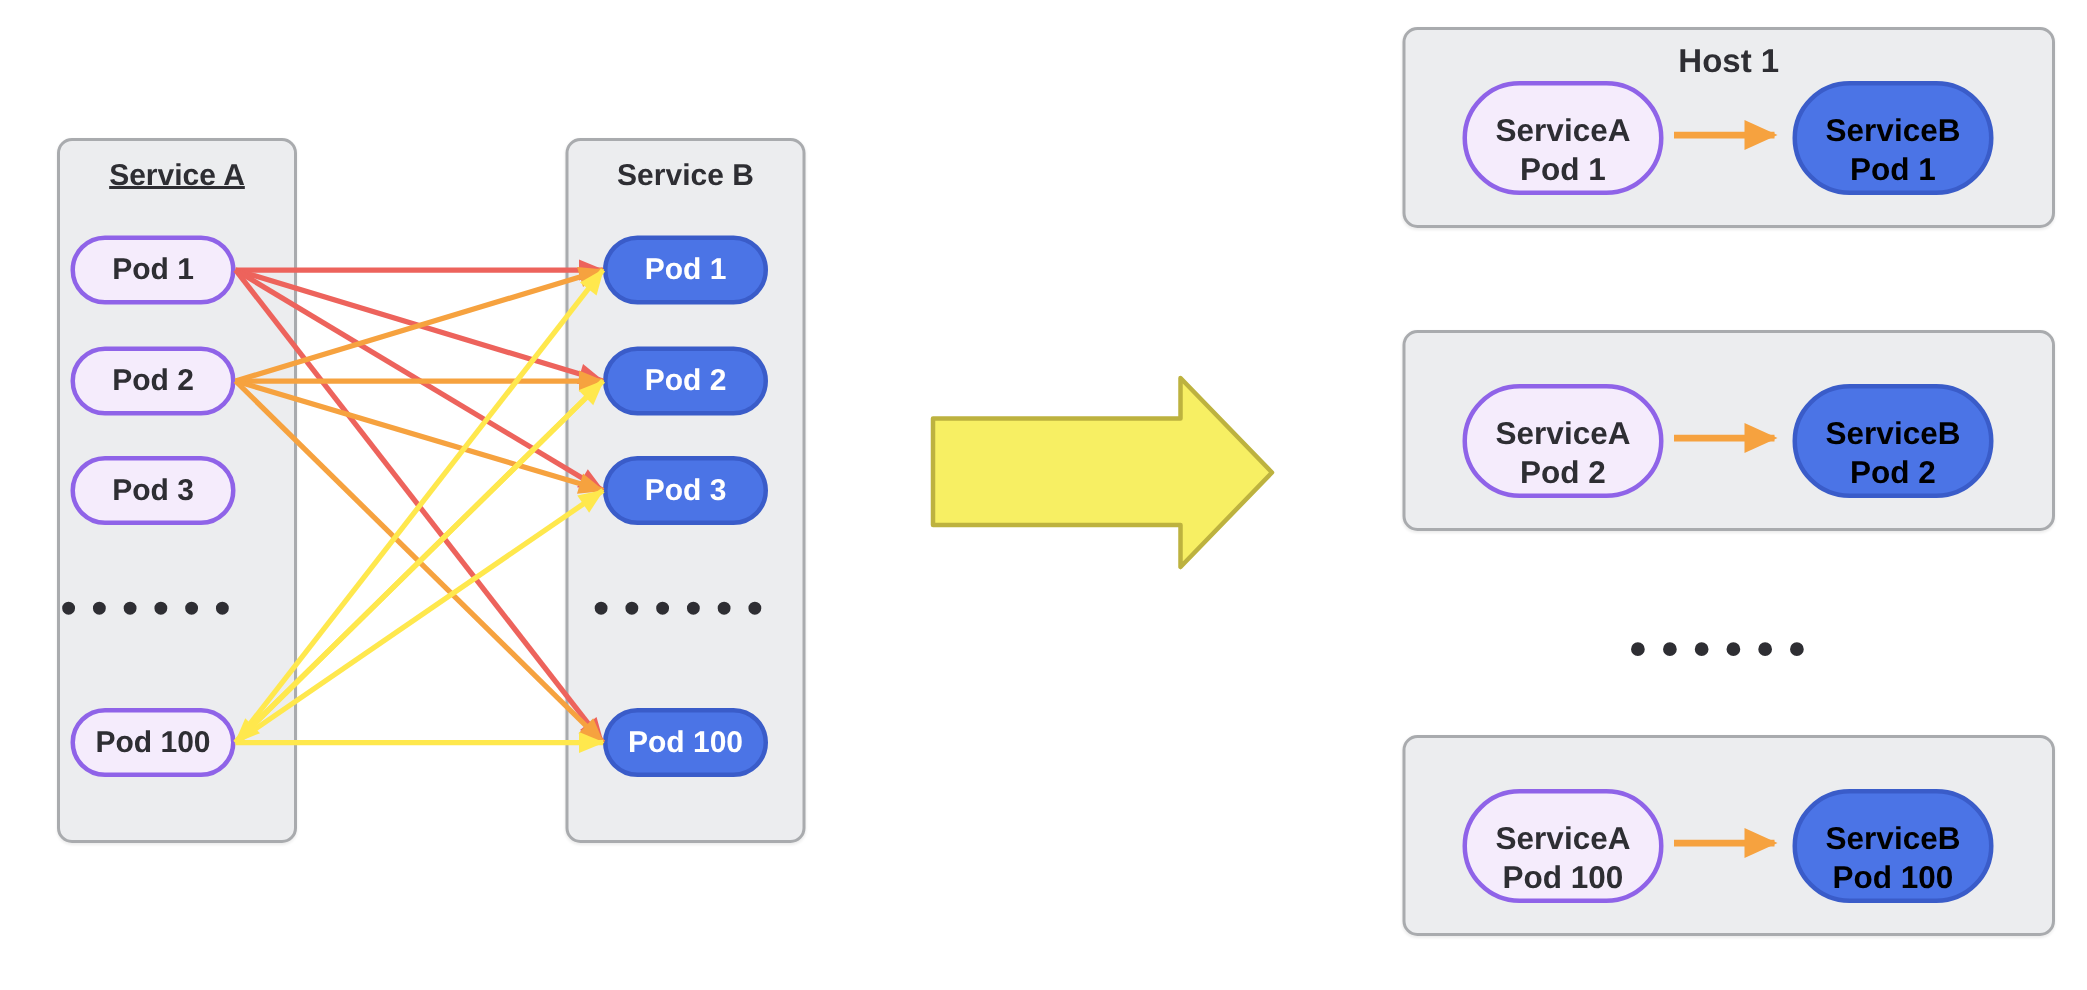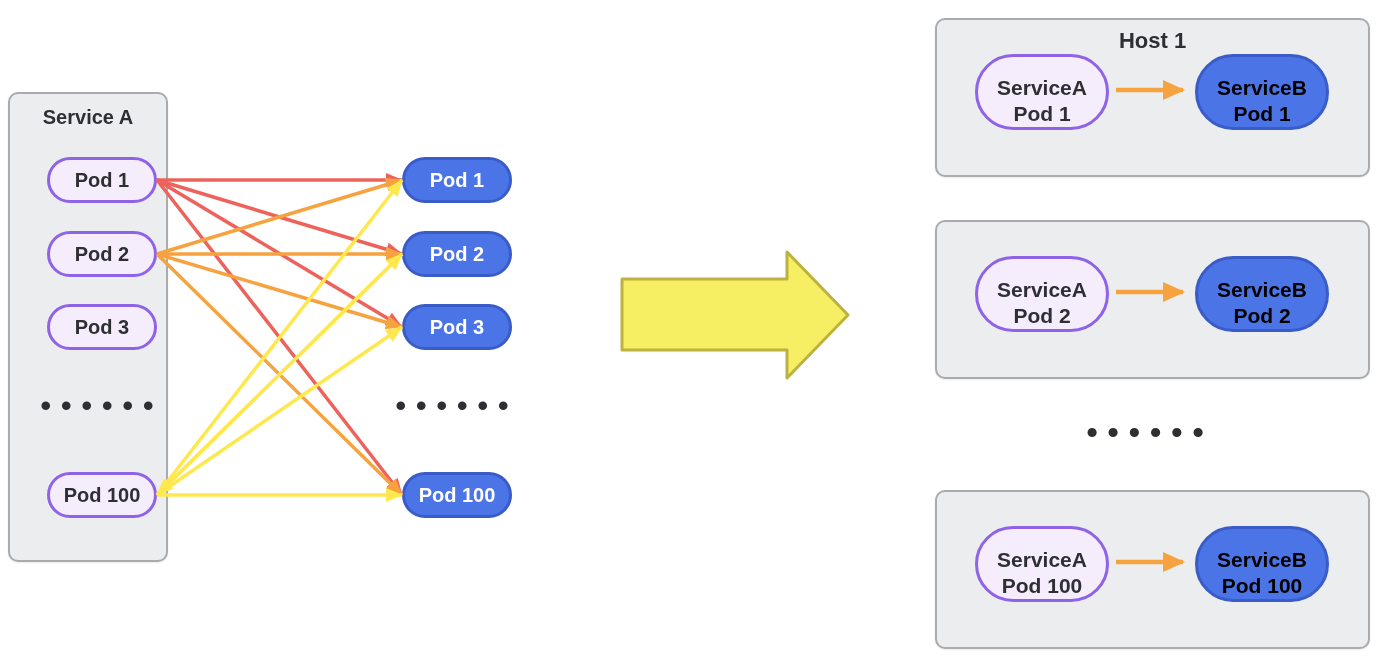--- a/index.html
+++ b/index.html
@@ -6,21 +6,21 @@
   .canvas{
     position:relative;width:1391px;height:660px;background:#ffffff;overflow:hidden;
     font-family:"Liberation Sans","DejaVu Sans",sans-serif;color:var(--text_dark);
   }
   
   .svc-box,.host{
     position:absolute;background:var(--box_bg);
     border:2px solid var(--box_border);border-radius:10px;
     box-sizing:border-box;box-shadow:0 1px 2px rgba(0,0,0,.08);
   }
-  #box-a{left:8px;top:92px;width:160px;height:470px;}
+  #box-a{left:38px;top:92px;width:160px;height:470px;text-decoration:underline;}
   #box-b{left:377px;top:92px;width:160px;height:470px;}
   .svc-title{margin-top:12px;text-align:center;font-size:20px;font-weight:700;}
   
   .pod{
     position:absolute;width:110px;height:46px;border-radius:23px;box-sizing:border-box;
     display:flex;align-items:center;justify-content:center;
     font-size:20px;font-weight:700;
   }
   .pod-a{background:var(--purple_fill);border:3px solid var(--purple_border);color:var(--text_dark);}
   .pod-b{background:var(--blue_fill);border:3px solid var(--blue_border);color:#ffffff;}
@@ -30,21 +30,21 @@
   #b-pod-3{left:402px;top:304px;} #b-pod-100{left:402px;top:472px;}
   
   .dots{
     position:absolute;text-align:center;font-weight:700;color:var(--text_dark);
     font-size:30px;letter-spacing:10px;line-height:30px;
   }
   #dots-a{left:22px;top:391px;width:160px;}
   #dots-b{left:377px;top:391px;width:160px;}
   #dots-hosts{left:1020px;top:417px;width:260px;font-size:32px;}
   
-  .host{left:935px;width:435px;height:159px;}
+  .host{left:935px;width:435px;height:134px;}
   #host-1{top:18px;} #host-2{top:220px;} #host-100{top:490px;}
   .host-title{margin-top:8px;text-align:center;font-size:22px;font-weight:700;}
   .pill{
     position:absolute;top:34px;width:134px;height:76px;border-radius:38px;box-sizing:border-box;
     display:flex;flex-direction:column;align-items:center;justify-content:flex-end;
     font-size:21px;font-weight:700;line-height:26px;text-align:center;
   }
   .pill-a{left:38px;background:var(--purple_fill);border:3px solid var(--purple_border);color:var(--text_dark);}
   .pill-b{left:258px;background:var(--blue_fill);border:3px solid var(--blue_border);color:#000000;}
   
@@ -65,20 +65,23 @@
     <span>Pod 2</span>
   </div>
   <div class="pod pod-a" id="a-pod-3">
     <span>Pod 3</span>
   </div>
   <div class="dots" id="dots-a">••••••</div>
   <div class="pod pod-a" id="a-pod-100">
     <span>Pod 100</span>
   </div>
 
+  <div class="svc-box" id="box-b">
+    <div class="svc-title">Service B</div>
+  </div>
   <div class="pod pod-b" id="b-pod-1">
     <span>Pod 1</span>
   </div>
   <div class="pod pod-b" id="b-pod-2">
     <span>Pod 2</span>
   </div>
   <div class="pod pod-b" id="b-pod-3">
     <span>Pod 3</span>
   </div>
   <div class="dots" id="dots-b">••••••</div>

